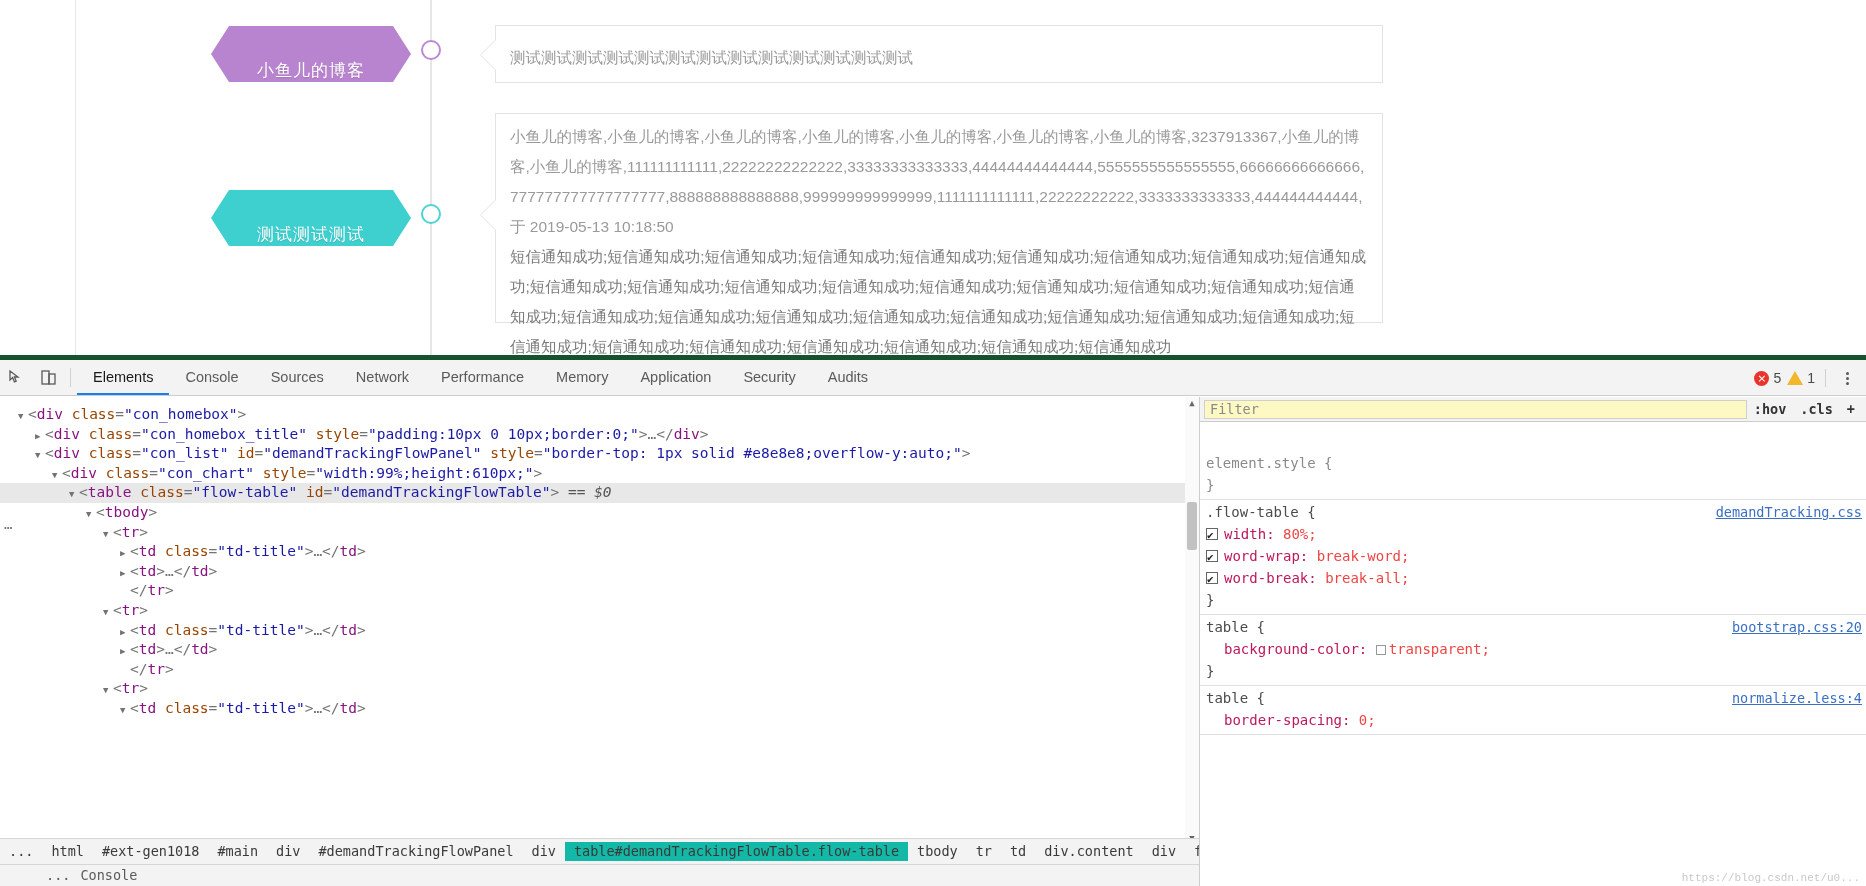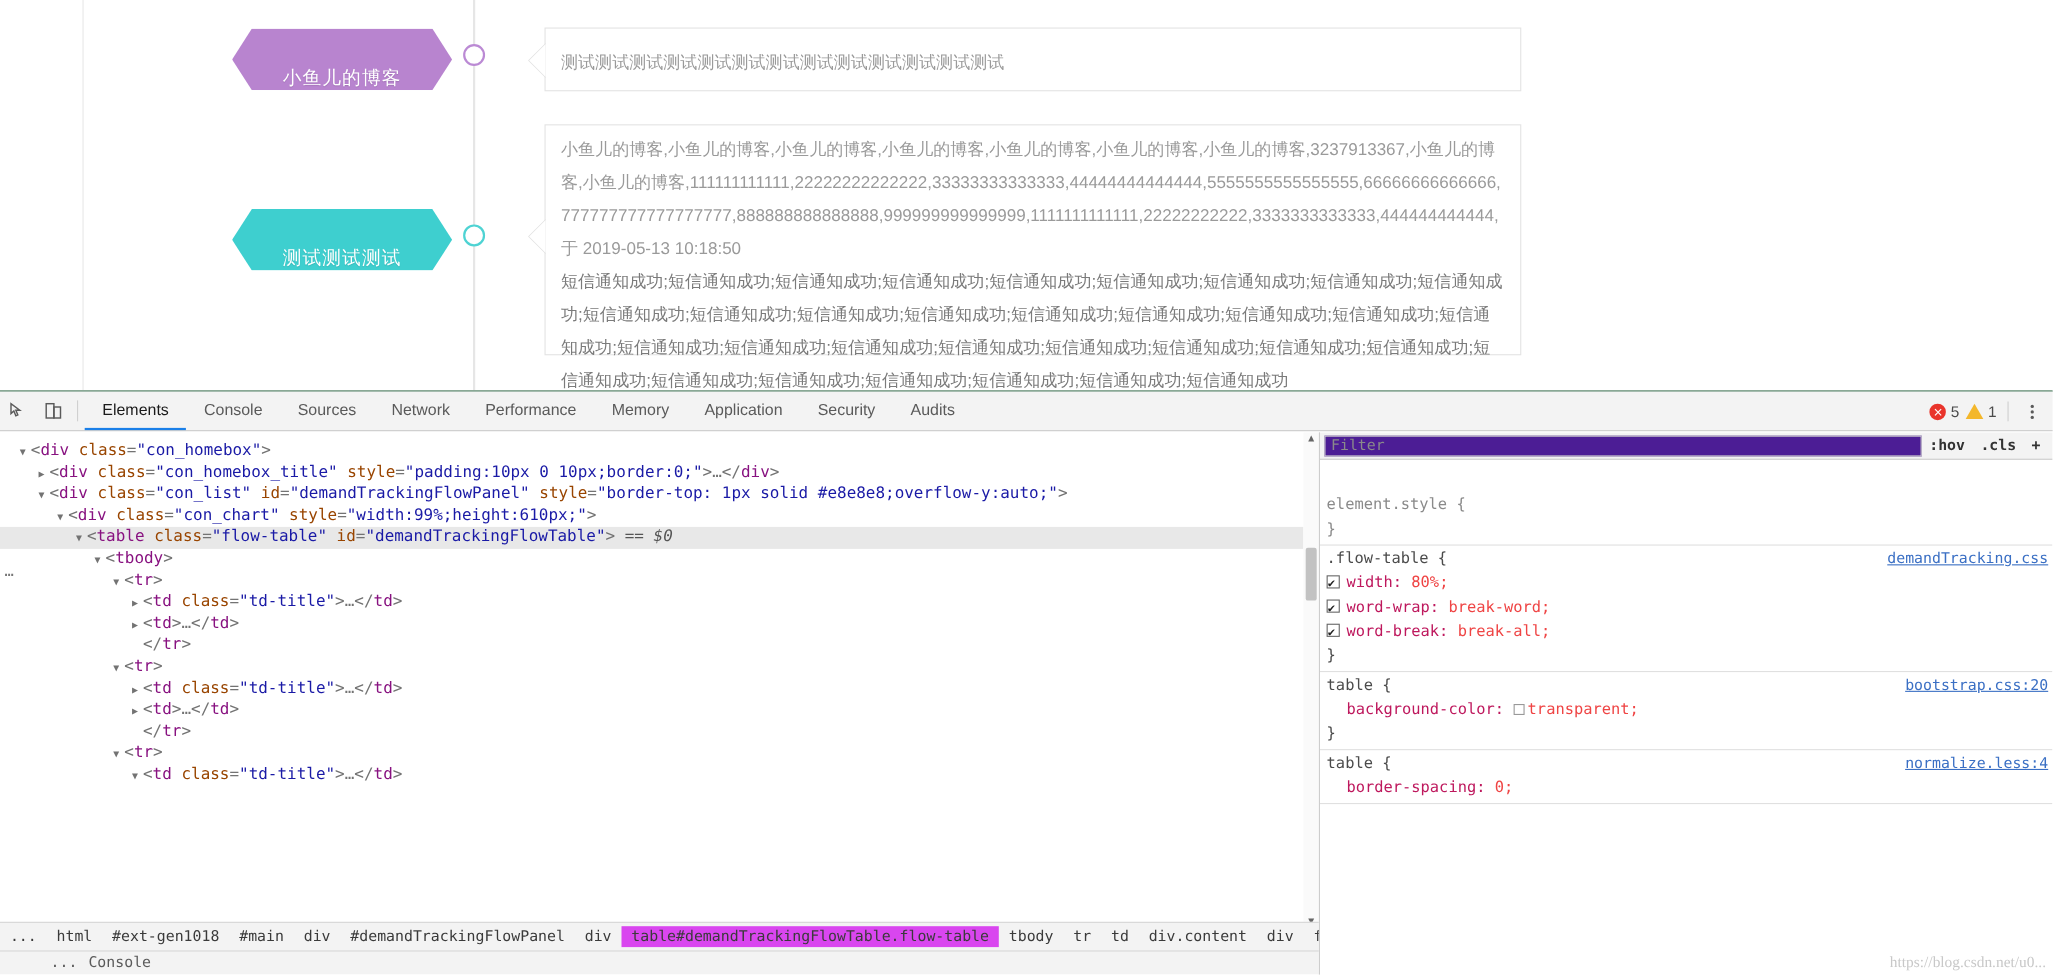--- a/index.html
+++ b/index.html
@@ -69,21 +69,21 @@
   #bubble-1 .arrow-in  { top: 14px; }
   #bubble-2 { left: 495px; top: 113px; width: 888px; height: 210px; }
   #bubble-2 .arrow-out { top: 85px; }
   #bubble-2 .arrow-in  { top: 86px; }
   .bubble p { margin: 0; word-break: break-all; word-wrap: break-word; }
   .bubble p.dark { color: #7b7b7b; }
 
   
   #devtools {
     position: absolute; left: 0; top: 355px; width: 1866px; height: 531px;
-    background: #ffffff; border-top: 1px solid #14532d;
+    background: #ffffff; border-top: 5px solid #14532d;
     font-family: "Liberation Sans", "DejaVu Sans", sans-serif;
   }
   #dt-toolbar {
     position: relative; height: 36px; background: #f3f3f3;
     border-bottom: 1px solid #cdcdcd; display: flex; align-items: stretch;
   }
   .dt-icon-btn {
     width: 32px; display: flex; align-items: center; justify-content: center;
     color: #5a5a5a;
   }
@@ -145,21 +145,21 @@
   }
 
   
   #crumbs {
     position: absolute; left: 0; right: 0; bottom: 22px; height: 26px;
     background: #f3f3f3; border-top: 1px solid #d6d6d6;
     display: flex; align-items: center; font-size: 13.5px; color: #3a3a3a;
     font-family: "DejaVu Sans Mono", "Liberation Mono", monospace;
   }
   .crumb { padding: 0 9px; white-space: nowrap; }
-  .crumb.sel { background: #d946ef; }
+  .crumb.sel { background: #14b8a6; }
   #console-drawer {
     position: absolute; left: 0; right: 0; bottom: 0; height: 22px;
     background: #f3f3f3; border-top: 1px solid #d6d6d6;
     display: flex; align-items: center; font-size: 13.5px; color: #5a5a5a;
   }
   #console-drawer .lbl { padding-left: 46px; }
 
   
   #styles-pane {
     position: relative; flex: 1; border-left: 1px solid #cdcdcd; background: #fff;
@@ -173,21 +173,21 @@
     padding: 0 12px; display: flex; align-items: center; font-size: 14px;
     color: #5a5a5a; border-bottom: 2px solid transparent;
   }
   .st-tab.active { color: #1a1a1a; border-bottom-color: #1a7fe8; }
   .st-more { padding: 0 10px; display:flex; align-items:center; font-size: 15px; color: #4a4a4a; }
   #styles-filter {
     height: 25px; background: #f3f3f3; border-bottom: 1px solid #cdcdcd;
     display: flex; align-items: center; padding: 0 4px;
   }
   #styles-filter .fbox {
-    flex: 1; height: 19px; background: #4c1d95; border: 1px solid #cfcfcf;
+    flex: 1; height: 19px; background: #fef9c3; border: 1px solid #cfcfcf;
     font-size: 13.5px; color: #8a8a8a; padding: 0 5px; line-height: 17px;
     font-family: "DejaVu Sans Mono","Liberation Mono", monospace;
   }
   #styles-filter .hov, #styles-filter .cls, #styles-filter .plus {
     font-size: 13.5px; color: #333; padding: 0 7px; font-weight: bold;
     font-family: "DejaVu Sans Mono","Liberation Mono", monospace;
   }
   #styles-rules {
     position: absolute; left: 0; right: 0; top: 54px; bottom: 0; overflow: hidden;
     font-family: "DejaVu Sans Mono", "Liberation Mono", monospace;
@@ -203,22 +203,22 @@
     margin-right: 6px; position: relative; vertical-align: -1px; background: #fff;
   }
   .chk::after {
     content: "✔"; position: absolute; left: 0px; top: -4px; font-size: 11px; color: #222;
   }
   .prop { color: #be185d; }
   .pval { color: #ef4444; }
   .tri { display:inline-block; color:#555; font-size: 9px; vertical-align: 1px; }
   .swatch { display:inline-block; width:10px; height:10px; border:1px solid #999; background:#fff; vertical-align:-1px; margin-right:3px; }
   #watermark {
-    position: absolute; right: 6px; bottom: 2px; font-size: 14px; color: #c8c8c8;
-    font-family: Liberation Serif, serif; z-index: 40;
+    position: absolute; right: 6px; bottom: 2px; font-size: 11px; color: #c8c8c8;
+    font-family: Liberation Mono, monospace; z-index: 40;
   }
 </style>
 </head>
 <body>
 
 <div id="page">
   <div class="page-left-rule"></div>
   <div class="timeline-rule"></div>
 
   <div class="hex purple">

